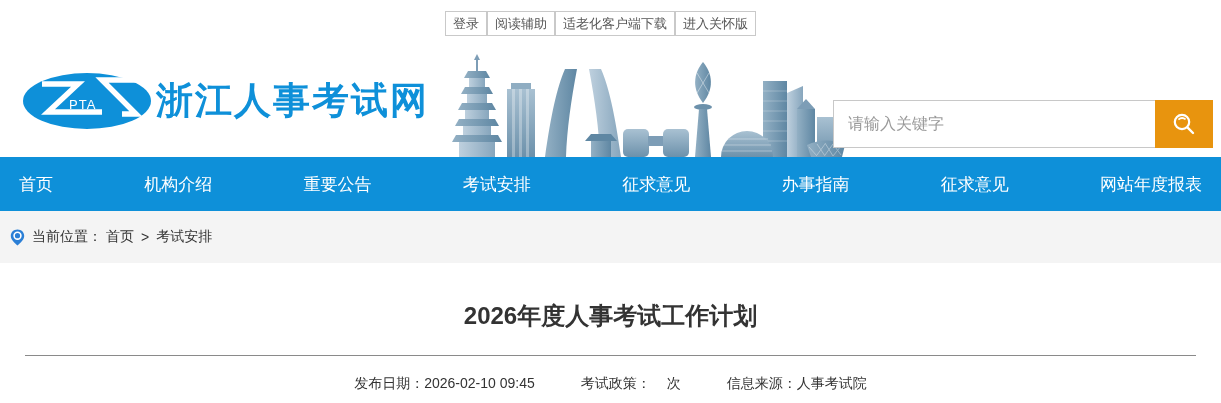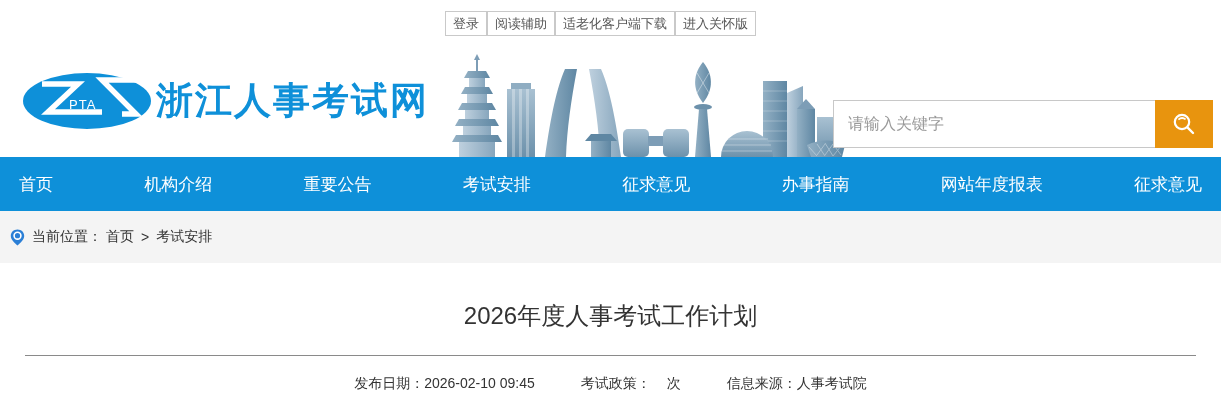--- a/index.html
+++ b/index.html
@@ -69,21 +69,21 @@
     padding-left:10px; font-size:14px; color:#333;
   }
   .crumbbar .pin { margin-right:7px; display:flex; align-items:center; }
   .crumbbar a { color:#333; text-decoration:none; cursor:pointer; }
   .crumbbar .sep { margin:0 7px; color:#333; }
   .crumbbar .clabel { margin-right:4px;font-family:Liberation Mono, monospace; }
 
   
   .content { background:#fff; }
   .article-title {
-    margin:36px 0 0; text-align:center; font-size:24px; font-weight:400;
+    margin:36px 0 0; text-align:center; font-size:24px; font-weight:700;
     color:#333; line-height:33px;
   }
   .divider { border:none; border-top:1px solid #8a8a8a; margin:23px 25px 0; }
   .meta {
     margin-top:19px; display:flex; justify-content:center; gap:46px;
     font-size:14px; color:#333;
   }
   .meta .grp { white-space:nowrap; }
   .meta .v-gap { margin-left:16px; }
 </style>
@@ -186,22 +186,22 @@
   </div>
 </div>
 
 <div class="nav">
   <a>首页</a>
   <a>机构介绍</a>
   <a>重要公告</a>
   <a>考试安排</a>
   <a>征求意见</a>
   <a>办事指南</a>
+  <a>征求意见</a>
   <a>网站年度报表</a>
-  <a>征求意见</a>
 </div>
 
 <div class="crumbbar">
   <span class="pin">
     <svg width="15" height="17" viewBox="0 0 15 17">
       <path d="M7.5,0.5 C11.4,0.5 14.2,3.3 14.2,6.9 C14.2,10.8 9.5,14.6 7.5,16.5 C5.5,14.6 0.8,10.8 0.8,6.9 C0.8,3.3 3.6,0.5 7.5,0.5 Z" fill="#2b7fd6"></path>
       <circle cx="7.5" cy="6.7" r="3.4" fill="none" stroke="#ffffff" stroke-width="1.6"></circle>
     </svg>
   </span>
   <span class="clabel">当前位置：</span>

